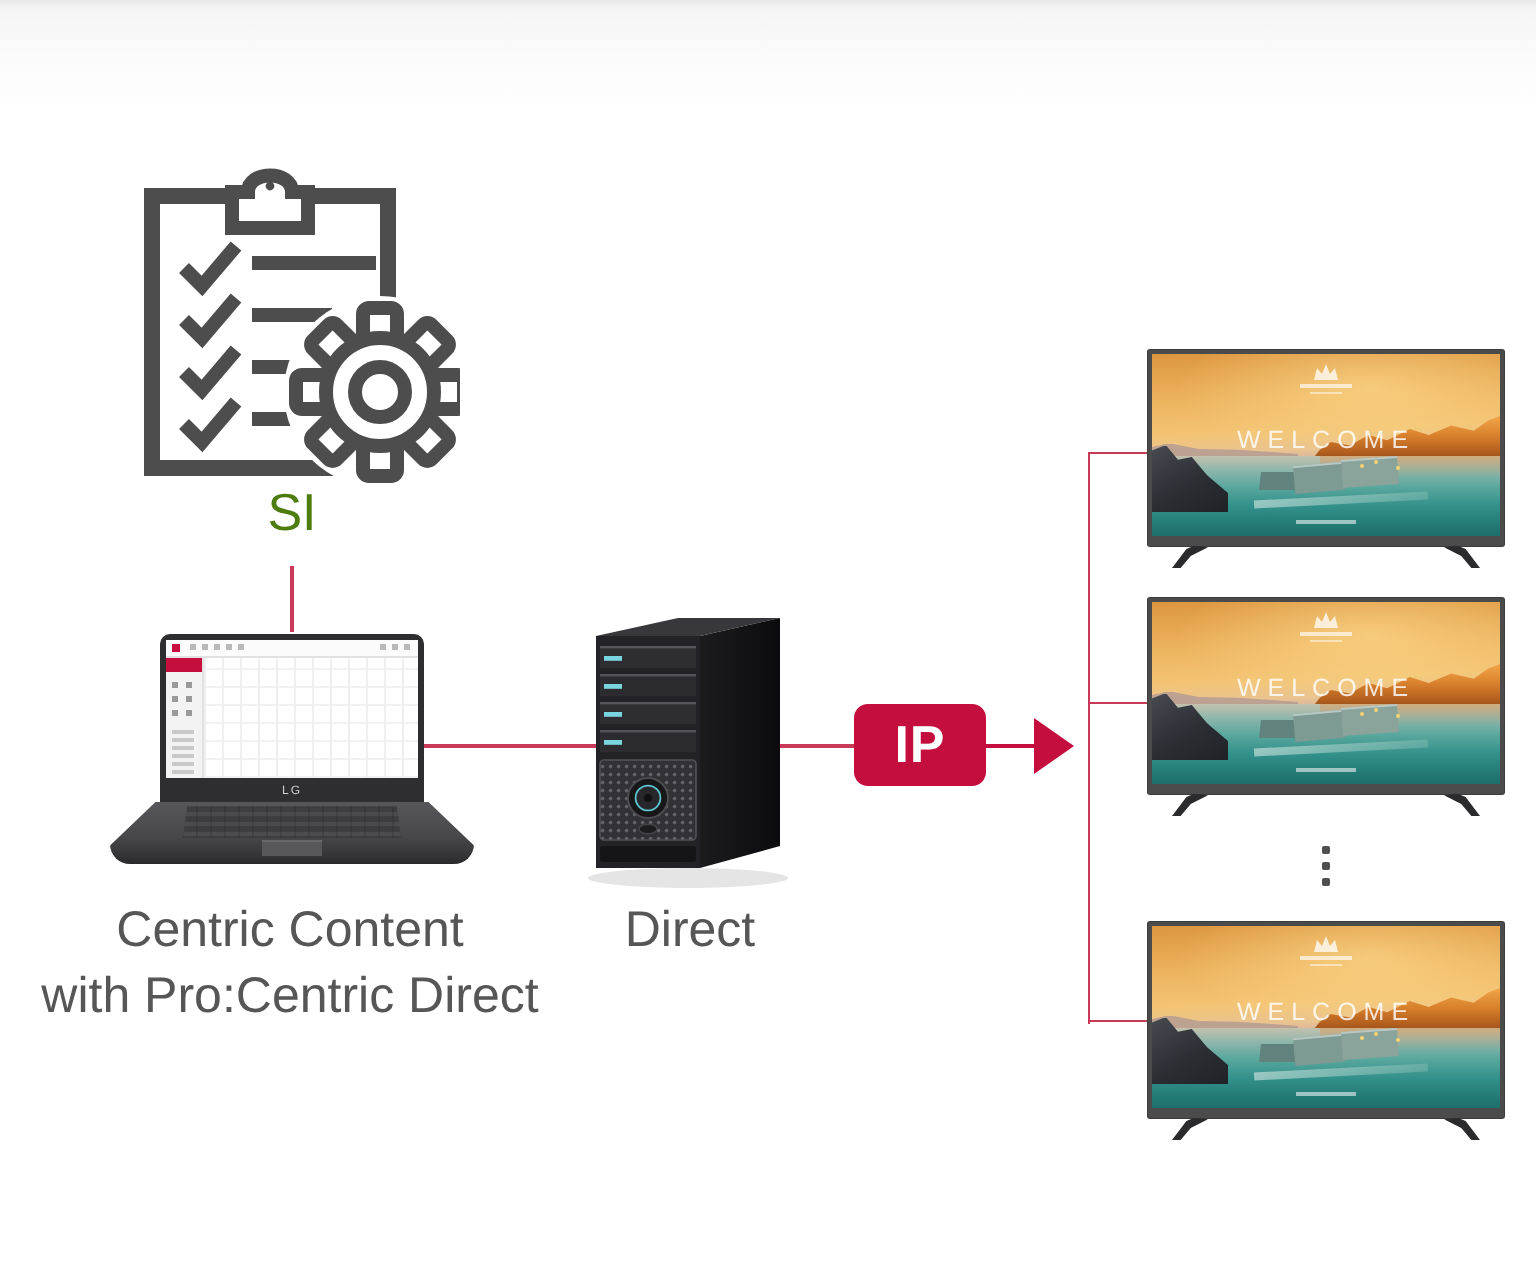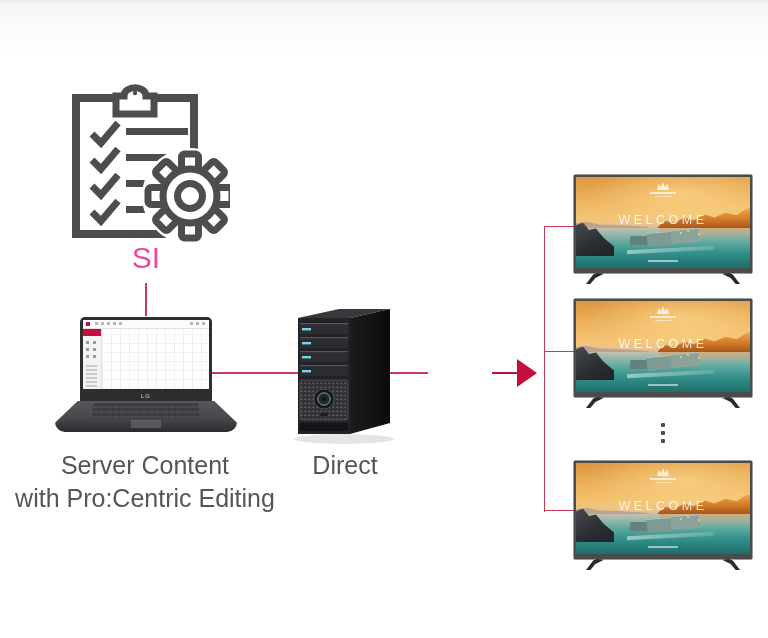--- a/index.html
+++ b/index.html
@@ -15,21 +15,21 @@
   .conn-arrowline{left:492px;top:372.4px;width:26px;height:1.8px;background:#c40e3e;}
   .arrow-head{position:absolute;left:517px;top:359px;width:0;height:0;
               border-left:20px solid #c40e3e;border-top:14px solid transparent;border-bottom:14px solid transparent;}
   .trunk{left:543.5px;top:225.5px;width:1.6px;height:286px;}
   .branch{height:1.6px;width:32px;left:544px;}
   .b1{top:225.5px}.b2{top:350.5px}.b3{top:509.5px}
 
   
   .si-icon{position:absolute;left:70px;top:84px;}
   .si-label{position:absolute;left:96px;top:241px;width:100px;text-align:center;
-            font-size:30px;color:#ec4899;}
+            font-size:26px;color:#4d7c0f;}
 
   
   .caption{position:absolute;color:#565656;font-size:25px;line-height:33px;text-align:center;}
   .cap-editor{left:3px;top:449px;width:284px;}
   .cap-server{left:295px;top:449px;width:100px;}
 
   
   .ip-badge{position:absolute;left:427px;top:352px;width:66px;height:41px;border-radius:7px;
             background:#c40e3e;color:#fff;display:flex;align-items:center;justify-content:center;
             font-size:26px;font-weight:600;letter-spacing:.5px;z-index:3;}
@@ -198,22 +198,22 @@
         </div>
       </div>
       <div class="lt-logo">LG</div>
     </div>
     <div class="lt-base">
       <div class="lt-keys"></div>
       <div class="lt-pad"></div>
     </div>
   </div>
   <div class="caption cap-editor">
-    <div>Server Content</div>
-    <div>with Pro:Centric Editing</div>
+    <div>Centric Content</div>
+    <div>with Pro:Centric Direct</div>
   </div>
 
   <svg class="server" width="106" height="144" viewBox="0 0 106 144">
     <defs>
       <pattern id="mesh" width="4" height="4" patternUnits="userSpaceOnUse">
         <rect width="4" height="4" fill="#313136"></rect>
         <circle cx="1.3" cy="1.3" r="0.9" fill="#63636a"></circle>
       </pattern>
       <linearGradient id="sideg" x1="0" y1="0" x2="1" y2="0">
         <stop offset="0" stop-color="#1c1c1f"></stop>
@@ -242,20 +242,21 @@
     <g>
       <circle cx="32" cy="97" r="10" fill="#17171a" stroke="#4c4c52" stroke-width="1"></circle>
       <circle cx="32" cy="97" r="6.2" fill="#27272b" stroke="#5cc3cf" stroke-width="0.9"></circle>
       <circle cx="32" cy="97" r="2" fill="#101012"></circle>
     </g>
     <ellipse cx="32" cy="112.5" rx="4.5" ry="2.4" fill="#1c1c1e" stroke="#45454b" stroke-width="0.7"></ellipse>
     <rect x="8" y="121" width="48" height="8" rx="1.5" fill="#151517"></rect>
   </svg>
   <div class="caption cap-server">Direct</div>
 
+  <div class="ip-badge">IP</div>
 
   <div class="tv tv1">
     <div class="tv-panel">
       <div class="tv-screen">
         <div class="tv-glow"></div>
         <div class="tv-headland"></div>
         <div class="tv-cliff"></div>
         <div class="tv-sea"></div>
         <div class="tv-reflect"></div>
         <div class="tv-rock"></div>

